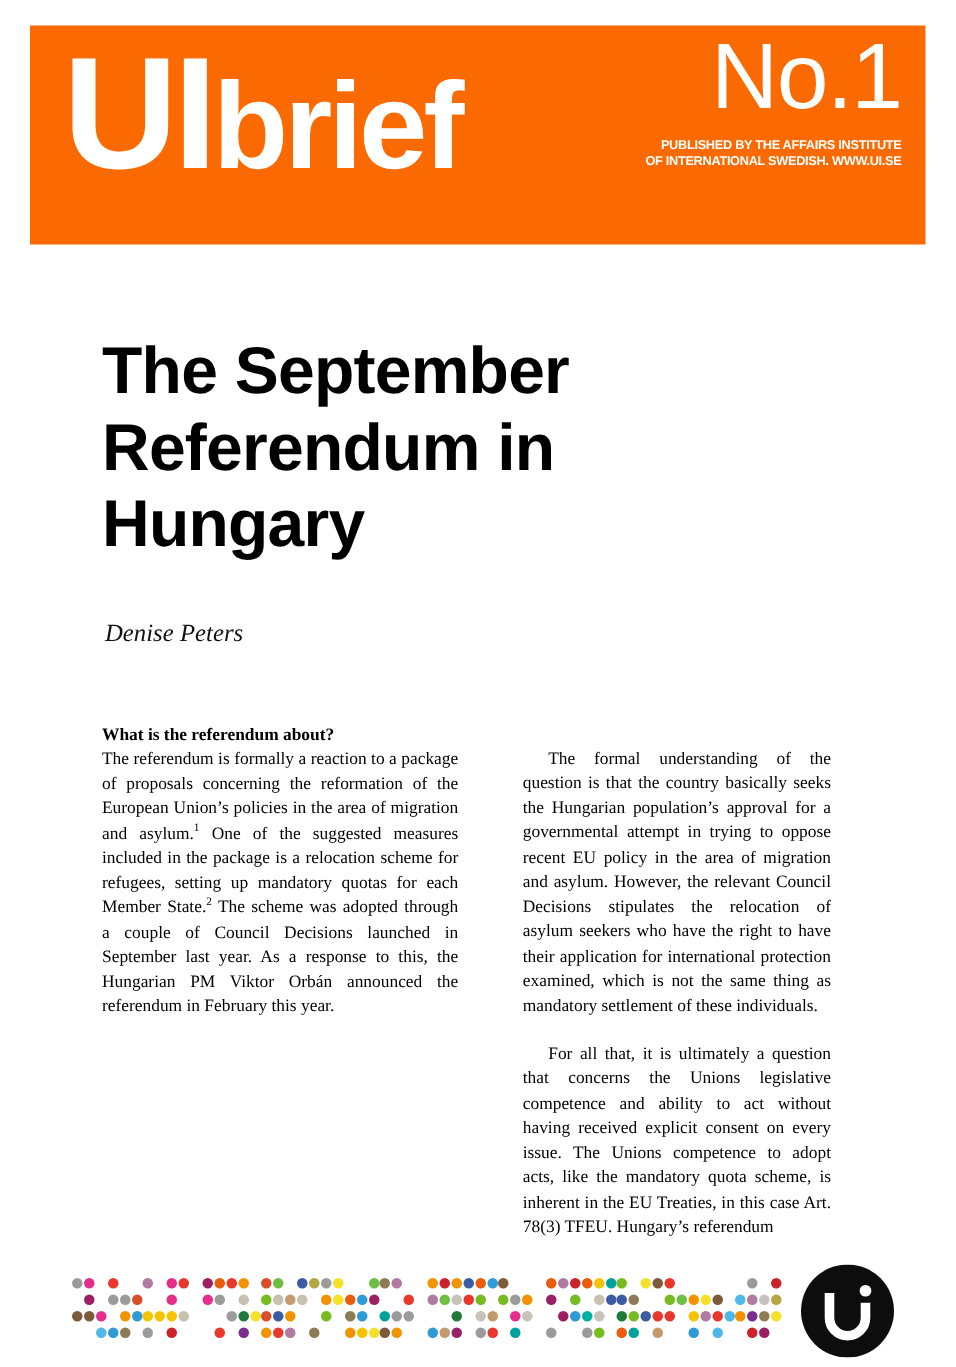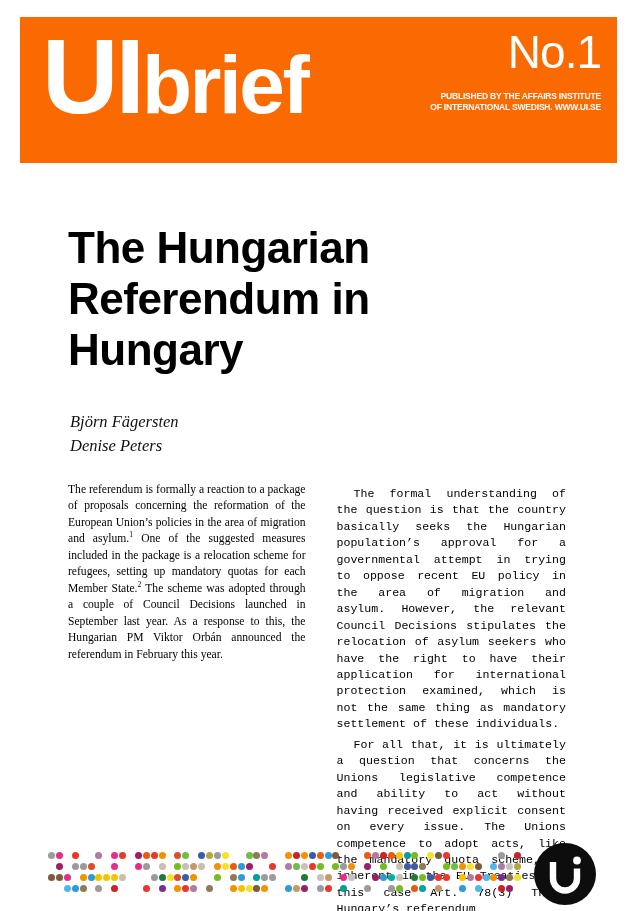--- a/index.html
+++ b/index.html
@@ -49,21 +49,21 @@
 
   #issue-block {
     position: absolute;
     right: 16px;
     top: 10px;
     text-align: right;
     color: #ffffff;
     font-family: "Liberation Sans", sans-serif;
   }
   #issue-number {
-    font-size: 46px;
+    font-size: 62px;
     line-height: 50px;
     font-weight: normal;
     letter-spacing: -1px;
   }
   #issue-year {
     font-size: 20px;
     line-height: 26px;
     font-weight: normal;
     margin-top: 2px;
   }
@@ -121,23 +121,22 @@
     font-weight: bold;
     text-align: left;
     font-size: 11.6px;
     line-height: 16.45px;
   }
   .para {
     margin: 0;
     text-indent: 0;
   }
   .para-indent {
-    margin: 4px;
+    margin: 16px;
     text-indent: 17px;
-    font-family: Liberation Mono, monospace;
   }
   sup {
     font-size: 7.6px;
     vertical-align: super;
     line-height: 0;
   }
 
   
   #footer-area {
     position: absolute;
@@ -179,30 +178,30 @@
   <div id="issue-block">
     <div id="issue-number">No.1</div>
     <div id="publisher-lines">
       <div>PUBLISHED BY THE AFFAIRS INSTITUTE</div>
       <div>OF INTERNATIONAL SWEDISH. WWW.UI.SE</div>
     </div>
   </div>
 
 </div>
 
-<div id="doc-title">The Hungarian Referendum in Hungary</div>
+<div id="doc-title">The September Referendum in Hungary</div>
 
 <div id="authors">
-  <div>Björn Fägersten</div>
   <div>Denise Peters</div>
 </div>
 
 <div id="body-columns">
 
   <div class="column">
+    <div class="col-heading">What is the referendum about?</div>
     <p class="para"><span>The referendum is formally a reaction to a package of proposals concerning the reformation of the European Union’s policies in the area of migration and asylum.</span><sup>1</sup><span> One of the suggested measures included in the package is a relocation scheme for refugees, setting up mandatory quotas for each Member State.</span><sup>2</sup><span> The scheme was adopted through a couple of Council Decisions launched in September last year. As a response to this, the Hungarian PM Viktor Orbán announced the referendum in February this year.</span></p>
   </div>
 
   <div class="column">
     <p class="para-indent">The formal understanding of the question is that the country basically seeks the Hungarian population’s approval for a governmental attempt in trying to oppose recent EU policy in the area of migration and asylum. However, the relevant Council Decisions stipulates the relocation of asylum seekers who have the right to have their application for international protection examined, which is not the same thing as mandatory settlement of these individuals.</p>
     <p class="para-indent">For all that, it is ultimately a question that concerns the Unions legislative competence and ability to act without having received explicit consent on every issue. The Unions competence to adopt acts, like the mandatory quota scheme, is inherent in the EU Treaties, in this case Art. 78(3) TFEU.  Hungary’s referendum</p>
   </div>
 
 </div>
 

